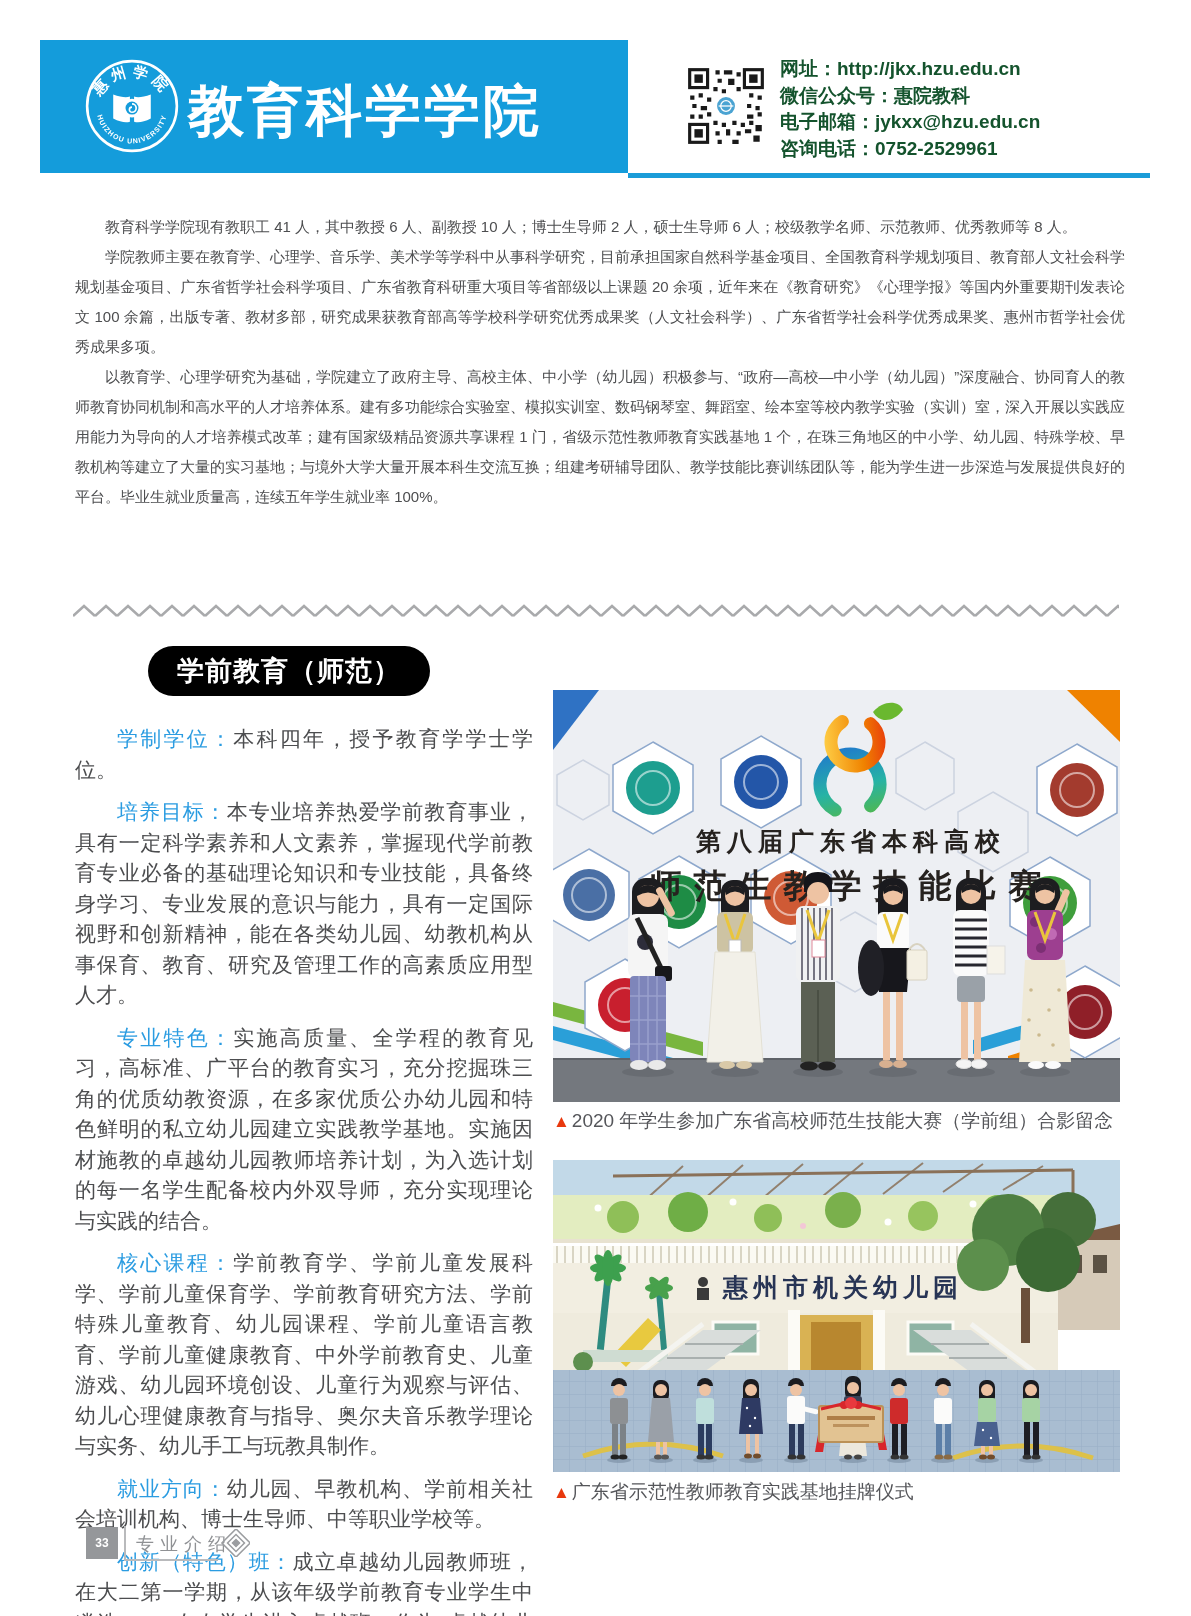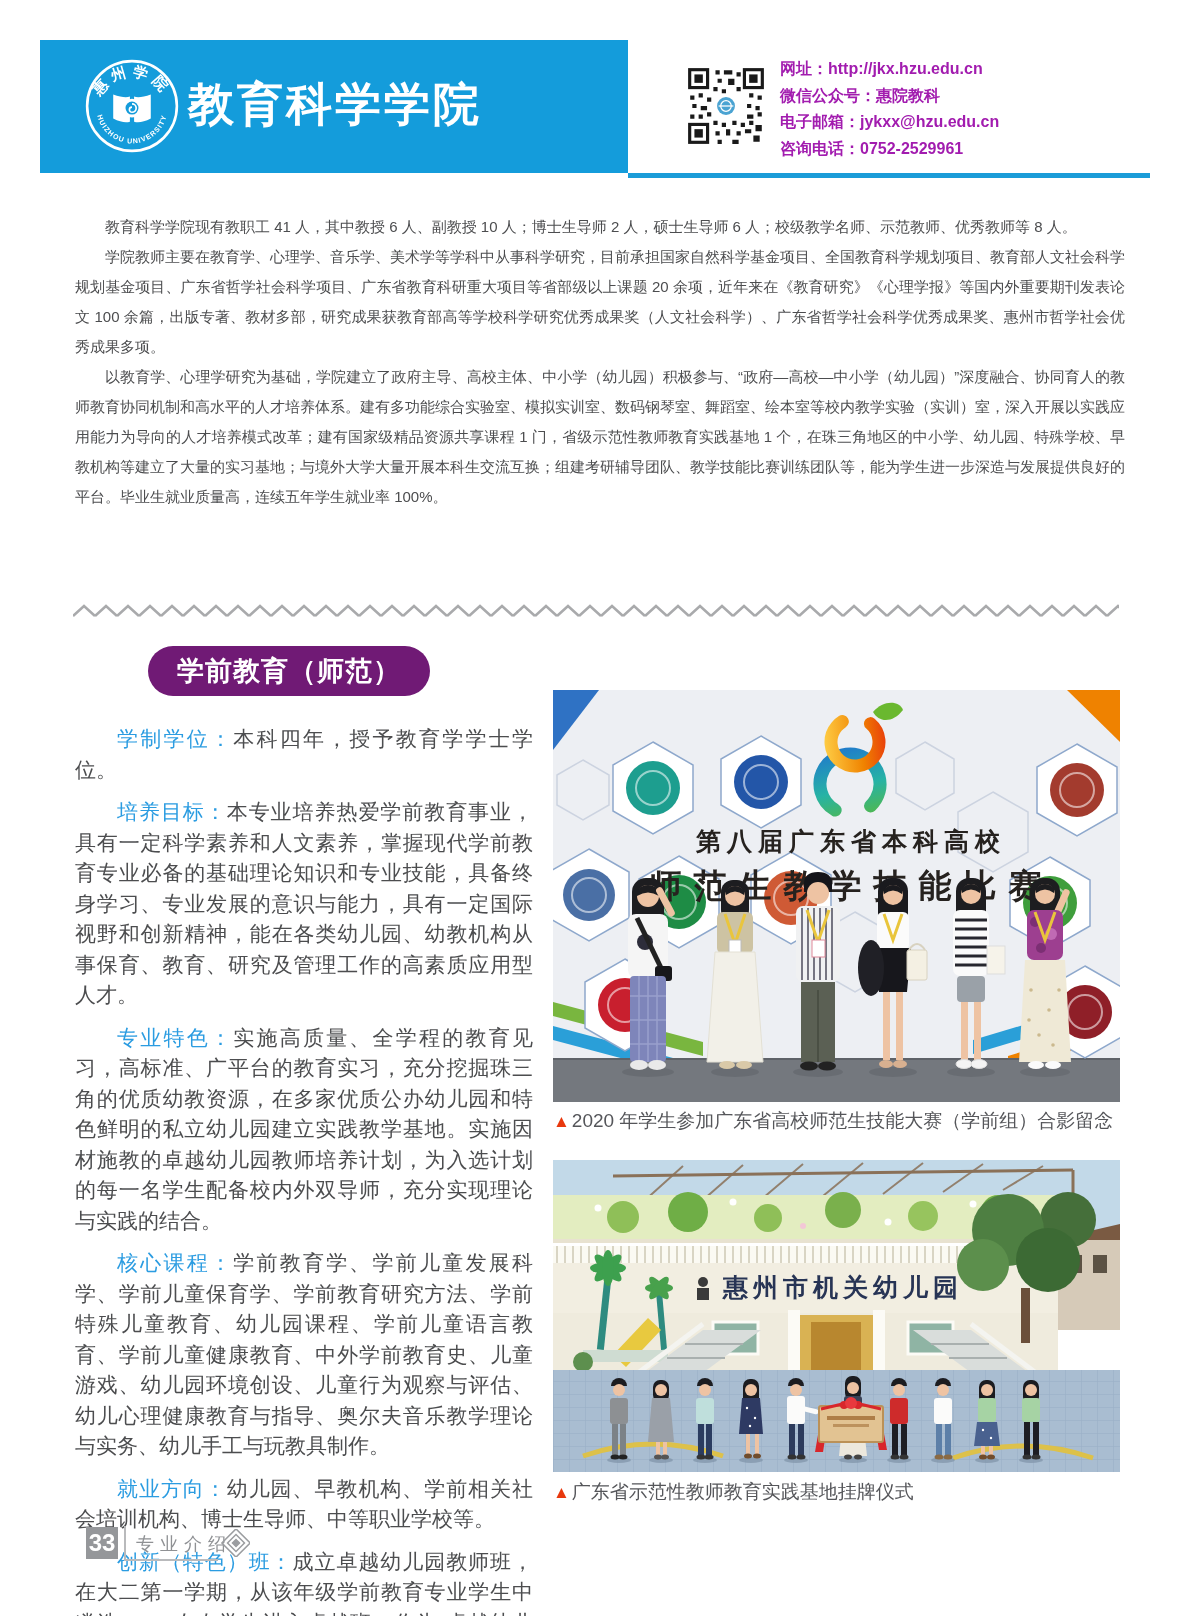--- a/index.html
+++ b/index.html
@@ -3,53 +3,53 @@
 <meta charset="utf-8">
 <style>
   html,body{margin:0;padding:0;background:#e9e9e9;}
   .page{position:relative;width:1191px;height:1616px;margin:0 auto;background:#ffffff;
         font-family:"Liberation Sans",sans-serif;overflow:hidden;}
   .abs{position:absolute;}
 
   
   .hdr-block{left:40px;top:40px;width:588px;height:133px;background:#149cdb;}
   .hdr-logo{left:44px;top:18px;width:96px;height:96px;}
-  .hdr-title{left:148px;top:34px;font-size:46px;font-weight:bold;color:#ffffff;letter-spacing:3px;}
+  .hdr-title{left:148px;top:34px;font-size:56px;font-weight:bold;color:#ffffff;letter-spacing:3px;}
   .hdr-line{left:628px;top:173px;width:522px;height:5px;background:#1b9cd8;}
   .qr{left:686px;top:66px;width:80px;height:80px;}
-  .contact{left:780px;top:56px;font-size:16px;font-weight:bold;color:#a21caf;line-height:26.5px;white-space:nowrap;}
+  .contact{left:780px;top:56px;font-size:19px;font-weight:bold;color:#14532d;line-height:26.5px;white-space:nowrap;}
   .contact div{margin:0;}
 
   
   .intro{left:75px;top:212px;width:1050px;font-size:15px;line-height:30px;color:#4c4d4f;
          text-align:justify;}
   .intro p{margin:0;text-indent:2em;}
 
   .zigzag{left:73px;top:603px;width:1046px;height:17px;}
 
   
-  .pill{left:148px;top:646px;width:282px;height:50px;background:#701a75;border-radius:26px;
+  .pill{left:148px;top:646px;width:282px;height:50px;background:#000000;border-radius:26px;
         color:#fff;font-size:27px;font-weight:bold;text-align:center;line-height:50px;letter-spacing:1px;}
 
   
   .leftcol{left:75px;top:712px;width:458px;font-size:21px;line-height:30.5px;color:#4c4d4f;text-align:justify;}
   .leftcol p{margin:12px 0 4px 0;text-indent:2em;}
   .lead{color:#2b9ce1;}
 
   
   .photo1{left:553px;top:690px;width:567px;height:412px;}
   .photo2{left:553px;top:1160px;width:567px;height:312px;}
   .caption{width:527px;text-align:left;font-size:19px;color:#55565a;white-space:nowrap;}
   .cap1{left:553px;top:1108px;}
   .cap2{left:553px;top:1479px;}
   .tri{color:#e8380d;font-size:17px;margin-right:2px;}
 
   
   .pageno{left:86px;top:1527px;width:32px;height:32px;background:#95979a;color:#fff;
-          font-size:24px;font-weight:bold;text-align:center;line-height:32px;}
+          font-size:12px;font-weight:bold;text-align:center;line-height:32px;}
   .foot-wrap{left:124px;top:1526px;width:92px;height:33px;border-left:2px solid #b9babc;
              border-bottom:2px solid #b9babc;text-align:right;}
   .foot-label{position:absolute;left:10px;top:6px;font-size:18px;color:#8f9194;letter-spacing:6px;white-space:nowrap;}
   .ornament{left:222px;top:1529px;width:28px;height:28px;}
 </style>
 </head>
 <body>
 
 <div class="page">
 

